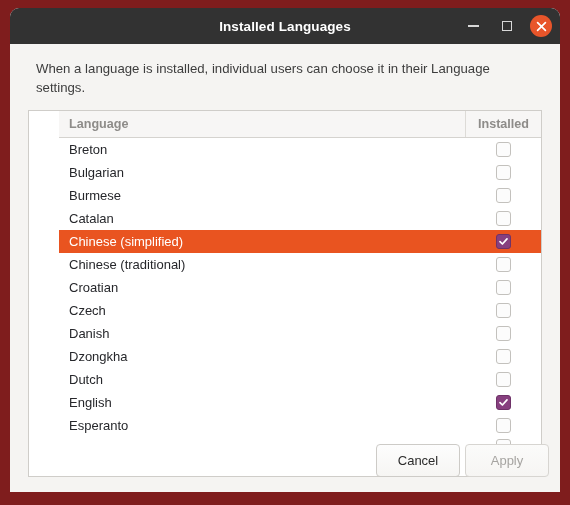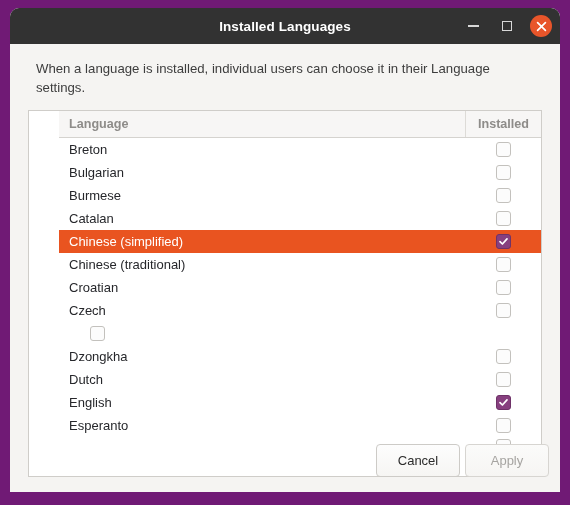--- a/index.html
+++ b/index.html
@@ -9,21 +9,21 @@
     height: 505px;
     overflow: hidden;
     background: #000000;
     font-family: "Liberation Sans", sans-serif;
   }
 
   #screen {
     position: relative;
     width: 570px;
     height: 505px;
-    background: #701a75;
+    background: #7f1d1d;
   }
 
   
   #dialog {
     position: absolute;
     left: 10px;
     top: 8px;
     width: 550px;
     height: 484px;
     background: #f5f4f2;
@@ -323,20 +323,21 @@
                 <div class="checkbox"></div>
               </div>
             </div>
             <div class="row">
               <div class="row-label">Czech</div>
               <div class="row-check-cell">
                 <div class="checkbox"></div>
               </div>
             </div>
             <div class="row">
+              <div class="row-label">Danish</div>
               <div class="row-check-cell">
                 <div class="checkbox"></div>
               </div>
             </div>
             <div class="row">
               <div class="row-label">Dzongkha</div>
               <div class="row-check-cell">
                 <div class="checkbox"></div>
               </div>
             </div>

